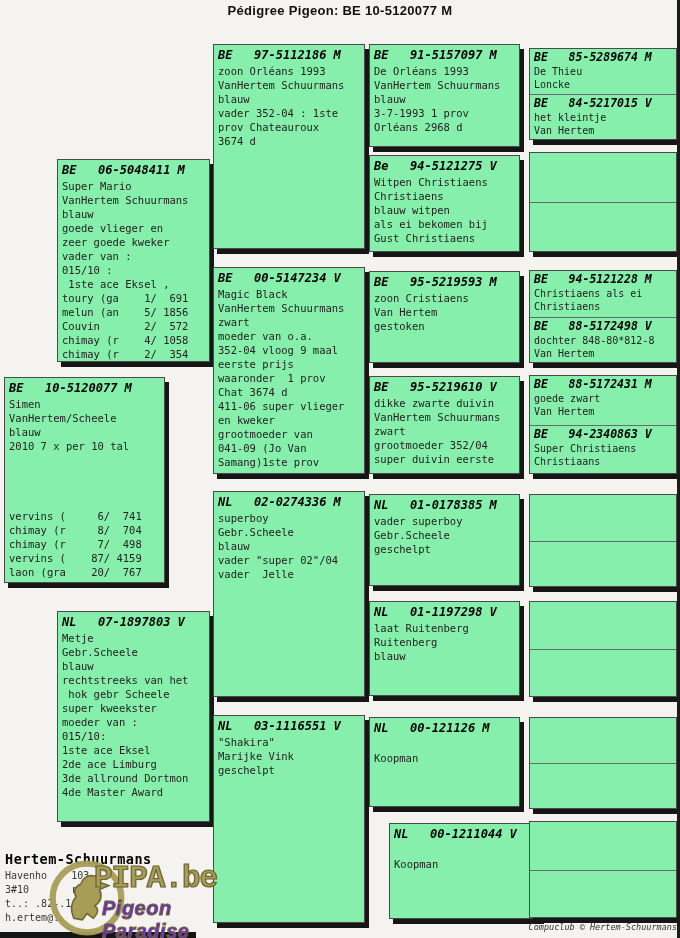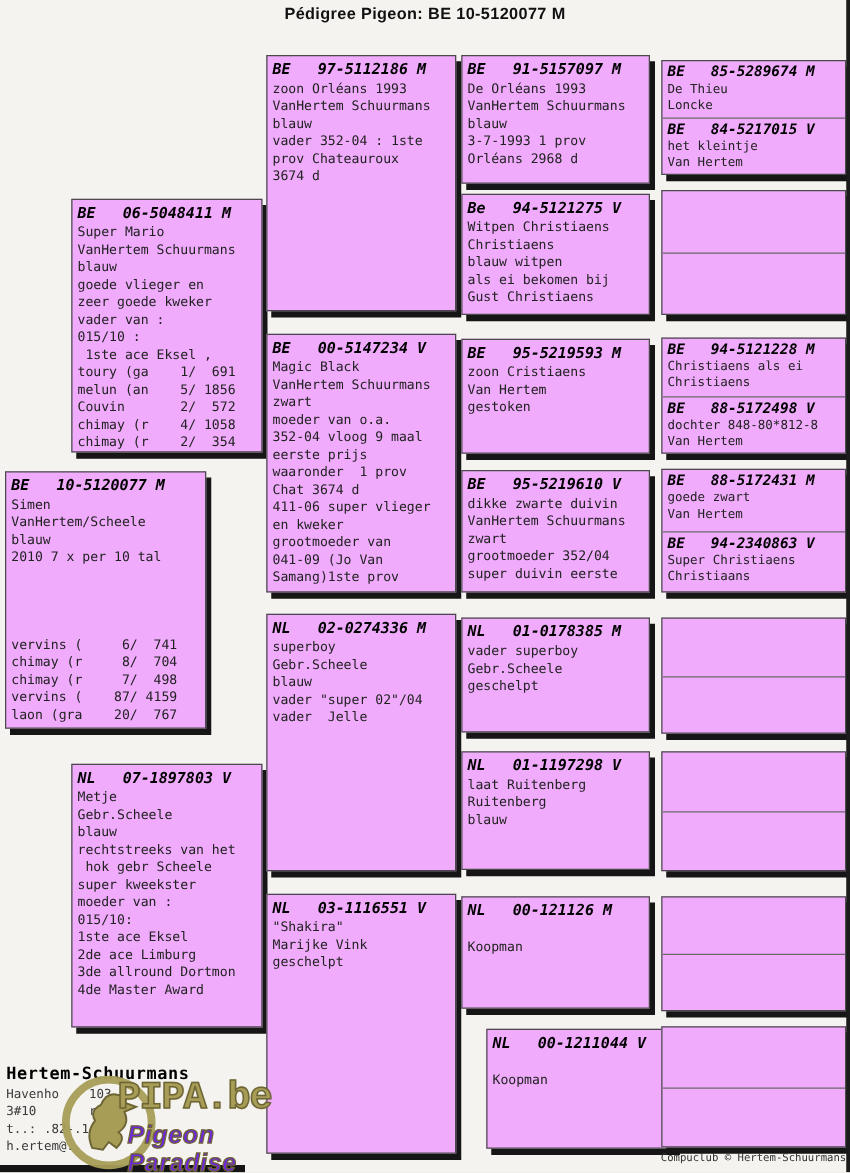--- a/index.html
+++ b/index.html
@@ -9,21 +9,21 @@
     background:#f4f3ef;overflow:hidden;
     font-family:"DejaVu Sans Mono","Liberation Mono",monospace;
     color:#1c1c1c;
   }
   #title{
     position:absolute;top:3px;left:0;width:100%;text-align:center;
     font-family:"Liberation Sans","DejaVu Sans",sans-serif;
     font-weight:bold;font-size:13px;letter-spacing:0.3px;color:#111;
   }
   .b{
-    position:absolute;background:#f0abfc;border:1px solid #4a4a4a;
+    position:absolute;background:#86efac;border:1px solid #4a4a4a;
     box-shadow:4px 5px 0 0 #161616;box-sizing:border-box;overflow:hidden;
   }
   .hdr{
     font-weight:bold;font-style:italic;font-size:12px;line-height:16px;
     padding:2px 4px 1px 4px;white-space:pre;color:#000;
   }
   .bd{
     font-size:10.5px;line-height:14px;white-space:pre;
     padding:0 4px;color:#222;
   }
@@ -35,21 +35,21 @@
   #breeder{
     position:absolute;left:5px;top:851px;
     font-weight:bold;font-size:13.5px;letter-spacing:0.5px;color:#000;text-align:center;
   }
   #address{
     position:absolute;left:5px;top:869px;
     font-size:10px;line-height:14px;white-space:pre;color:#3a3a3a;
   }
   #copyright{
     position:absolute;right:3px;top:922px;
-    font-size:8.5px;color:#333;white-space:nowrap;padding-left:32px;
+    font-size:8.5px;font-style:italic;color:#333;white-space:nowrap;padding-left:32px;
   }
   
   #pipa{position:absolute;left:48px;top:857px;width:180px;height:80px;z-index:5;}
   #pipa-main{
     position:absolute;left:46px;top:4px;
     font-family:Liberation Mono, monospace;
     font-weight:bold;font-size:31px;letter-spacing:-1px;
     color:#a79d56;-webkit-text-stroke:1.2px #6e6535;
     text-shadow:0 0 1px #6e6535;
   }

